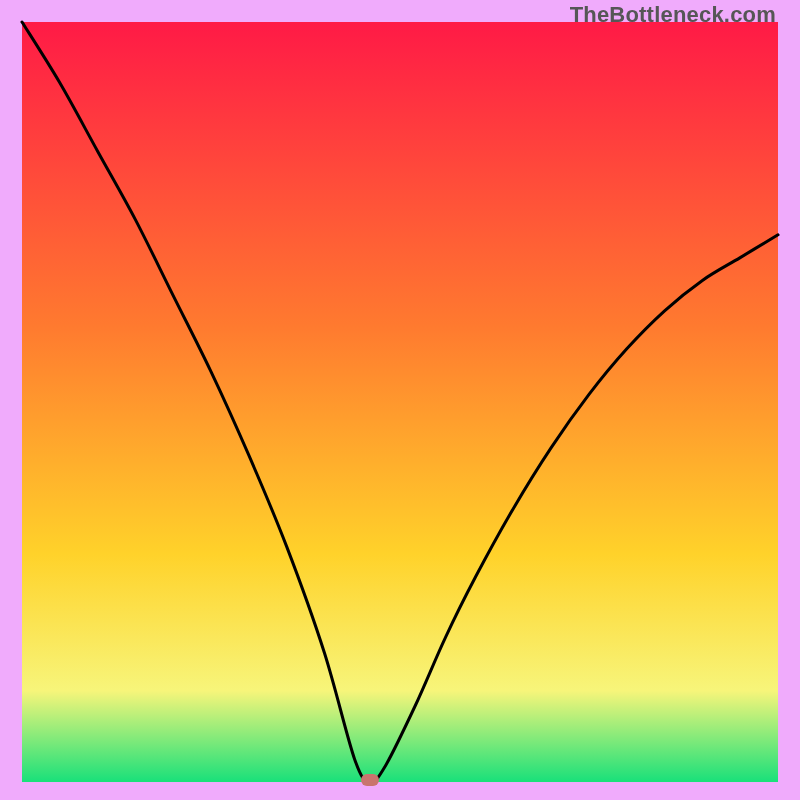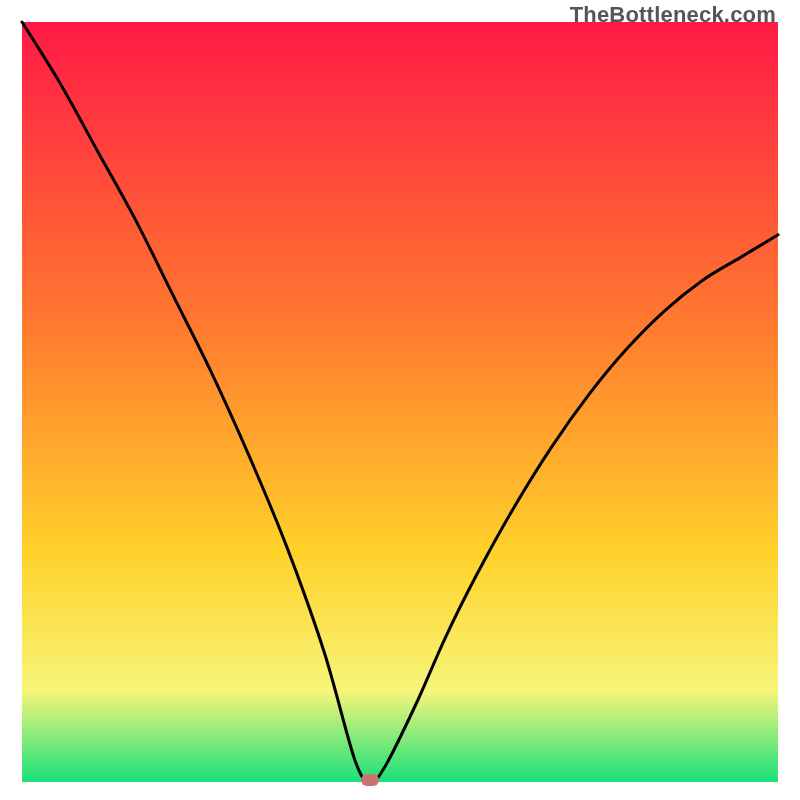--- a/index.html
+++ b/index.html
@@ -9,21 +9,21 @@
     height: 800px;
     background: #000;
     overflow: hidden;
   }
   .frame {
     position: absolute;
     left: 0;
     top: 0;
     width: 800px;
     height: 800px;
-    background: #ffffff;
+    background: #f0abfc;
   }
   .plot-area {
     position: absolute;
     left: 22px;
     top: 22px;
     width: 756px;
     height: 760px;
   }
   .watermark {
     position: absolute;

